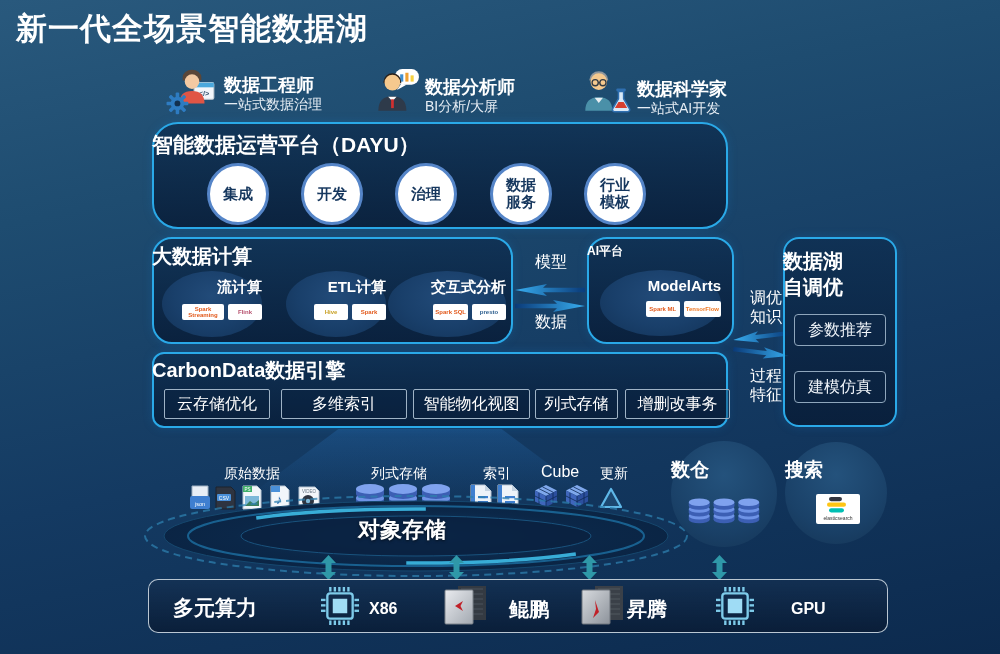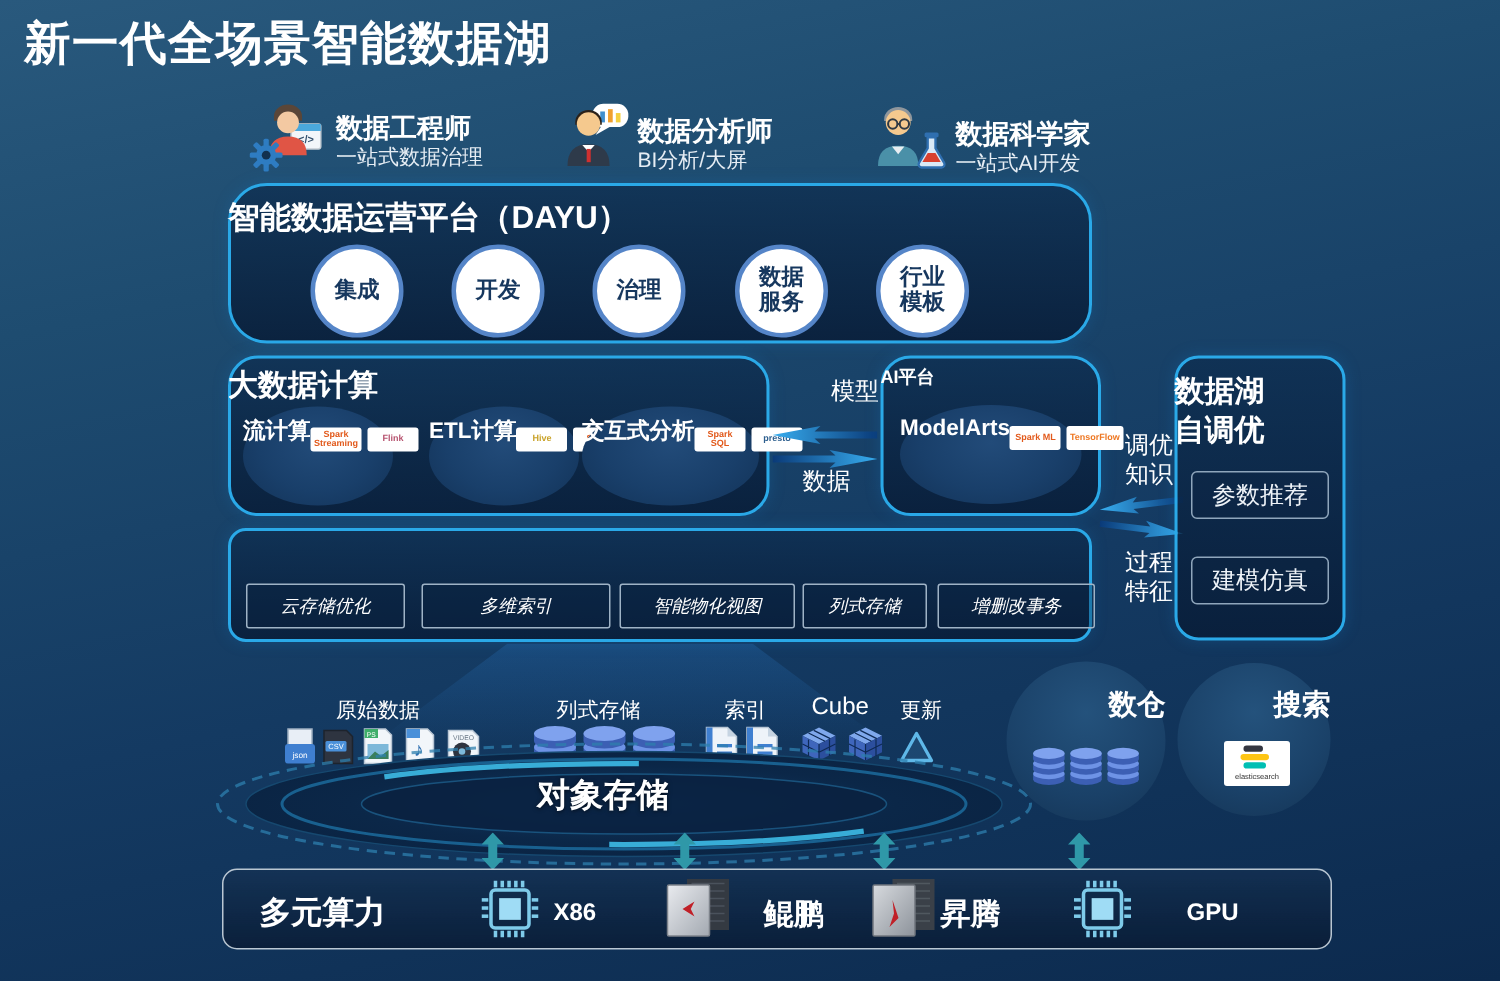--- a/index.html
+++ b/index.html
@@ -21,48 +21,48 @@
   .panel-title{color:#ffffff;font-weight:bold;width:100%;}
   .wcircle{
     border-radius:50%;background:#ffffff;border:3px solid #5585c8;
     display:flex;align-items:center;justify-content:center;text-align:center;
     color:#16375e;font-family:"Liberation Serif","DejaVu Serif",serif;
     font-weight:bold;font-size:15px;line-height:17px;
   }
   .oval{
     border-radius:50%;
     background:radial-gradient(ellipse at 50% 38%,#224b79 0%,#193f6a 55%,#123257 100%);
-    display:flex;flex-direction:row;align-items:flex-start;padding-top:7px;
+    display:flex;flex-direction:column;align-items:flex-end;padding-top:7px;
   }
   .oval-label{color:#ffffff;font-size:15px;font-weight:bold;white-space:nowrap;}
   .chiprow{display:flex;gap:4px;margin-top:7px;}
   .logo-chip{
     background:#ffffff;border-radius:2px;height:16px;min-width:34px;max-width:42px;
     font-size:6px;line-height:6.5px;font-weight:bold;text-align:center;
     display:flex;align-items:center;justify-content:center;padding:1px 2px;overflow:hidden;
   }
   .c-spark{color:#e25a1c;} .c-flink{color:#b7536f;} .c-hive{color:#c9a227;}
   .c-presto{color:#2c5e8e;} .c-tf{color:#ee7722;}
   .side-label{color:#ffffff;font-size:16px;line-height:19px;text-align:center;}
   .tune-btn{
     border:1.5px solid #8fa6bc;border-radius:4px;background:rgba(12,36,66,0.30);
     color:#eef3f8;font-size:16px;display:flex;align-items:center;justify-content:center;
   }
   .carbon-chip{
     border:1px solid #9fb3c6;border-radius:2px;background:rgba(10,32,60,0.35);
-    color:#ffffff;font-size:12px;display:flex;align-items:center;justify-content:center;font-style:italic;
+    color:#ffffff;font-size:16px;display:flex;align-items:center;justify-content:center;
   }
   .stor-label{color:#ffffff;font-size:14px;white-space:nowrap;}
   .object-label{color:#ffffff;font-size:22px;font-weight:bold;text-align:center;
     text-shadow:0 1px 3px rgba(0,0,0,0.6);}
   .bigcircle{
     border-radius:50%;
     background:radial-gradient(circle at 50% 32%,#24527c 0%,#1a4168 62%,#143455 100%);
   }
-  .bigcircle-label{color:#ffffff;font-size:19px;font-weight:bold;text-align:right;width:100%;}
+  .bigcircle-label{color:#ffffff;font-size:19px;font-weight:bold;text-align:left;width:100%;}
   .bottom-bar{
     border:1.5px solid rgba(205,216,226,0.9);border-radius:10px;
     background:linear-gradient(180deg,rgba(22,48,80,0.55),rgba(9,26,50,0.78));
   }
   .compute-title{color:#ffffff;font-size:21px;font-weight:bold;}
   .compute-small{color:#ffffff;font-size:16px;font-weight:600;}
   .compute-big{color:#ffffff;font-size:20px;font-weight:bold;}
   .beam{
     background:linear-gradient(180deg,rgba(42,122,200,0.26),rgba(42,122,200,0));
     clip-path:polygon(26% 0,74% 0,100% 100%,0 100%);
@@ -175,21 +175,21 @@
     </div>
   </div>
   <div class="ab oval" style="left:388px;top:271px;width:118px;height:66px;">
     <div class="oval-label">交互式分析</div>
     <div class="chiprow">
       <div class="logo-chip c-spark">Spark SQL</div>
       <div class="logo-chip c-presto">presto</div>
     </div>
   </div>
 
-  <div class="ab side-label" style="left:516px;top:252px;width:70px;text-align:right;">模型</div>
+  <div class="ab side-label" style="left:516px;top:252px;width:70px;">模型</div>
   <svg class="ab" style="left:515px;top:283px;" width="70" height="14" viewBox="0 0 70 15" preserveAspectRatio="none">
     <defs>
         <linearGradient id="gA1" x1="0" y1="0" x2="1" y2="0">
           <stop offset="0" stop-color="#38aef0"></stop>
           <stop offset="1" stop-color="#0a3a78"></stop>
         </linearGradient>
       </defs>
     <polygon points="70,5 28,5 32,1 0,7.5 32,14 28,10 70,10" fill="url(#gA1)"></polygon>
   </svg>
   <svg class="ab" style="left:515px;top:299px;" width="70" height="14" viewBox="0 0 70 15" preserveAspectRatio="none">
@@ -242,20 +242,21 @@
 
   <div class="ab panel" style="left:783px;top:237px;width:114px;height:190px;border-radius:16px;"></div>
   <div class="ab panel-title two-line" style="left:783px;top:248px;width:114px;font-size:20px;line-height:26px;">
     <span>数据湖</span>
     <span>自调优</span>
   </div>
   <div class="ab tune-btn" style="left:794px;top:314px;width:92px;height:32px;">参数推荐</div>
   <div class="ab tune-btn" style="left:794px;top:371px;width:92px;height:32px;">建模仿真</div>
 
   <div class="ab panel" style="left:152px;top:352px;width:576px;height:76px;border-radius:12px;"></div>
+  <div class="ab panel-title" style="left:152px;top:357px;width:576px;font-size:20px;">CarbonData数据引擎</div>
   <div class="ab carbon-chip" style="left:164px;top:389px;width:106px;height:30px;">云存储优化</div>
   <div class="ab carbon-chip" style="left:281px;top:389px;width:126px;height:30px;">多维索引</div>
   <div class="ab carbon-chip" style="left:413px;top:389px;width:117px;height:30px;">智能物化视图</div>
   <div class="ab carbon-chip" style="left:535px;top:389px;width:83px;height:30px;">列式存储</div>
   <div class="ab carbon-chip" style="left:625px;top:389px;width:105px;height:30px;">增删改事务</div>
 
   <div class="ab beam" style="left:250px;top:429px;width:340px;height:66px;"></div>
 
   <div class="ab stor-label" style="left:224px;top:465px;">原始数据</div>
   <div class="ab stor-label" style="left:371px;top:465px;">列式存储</div>

